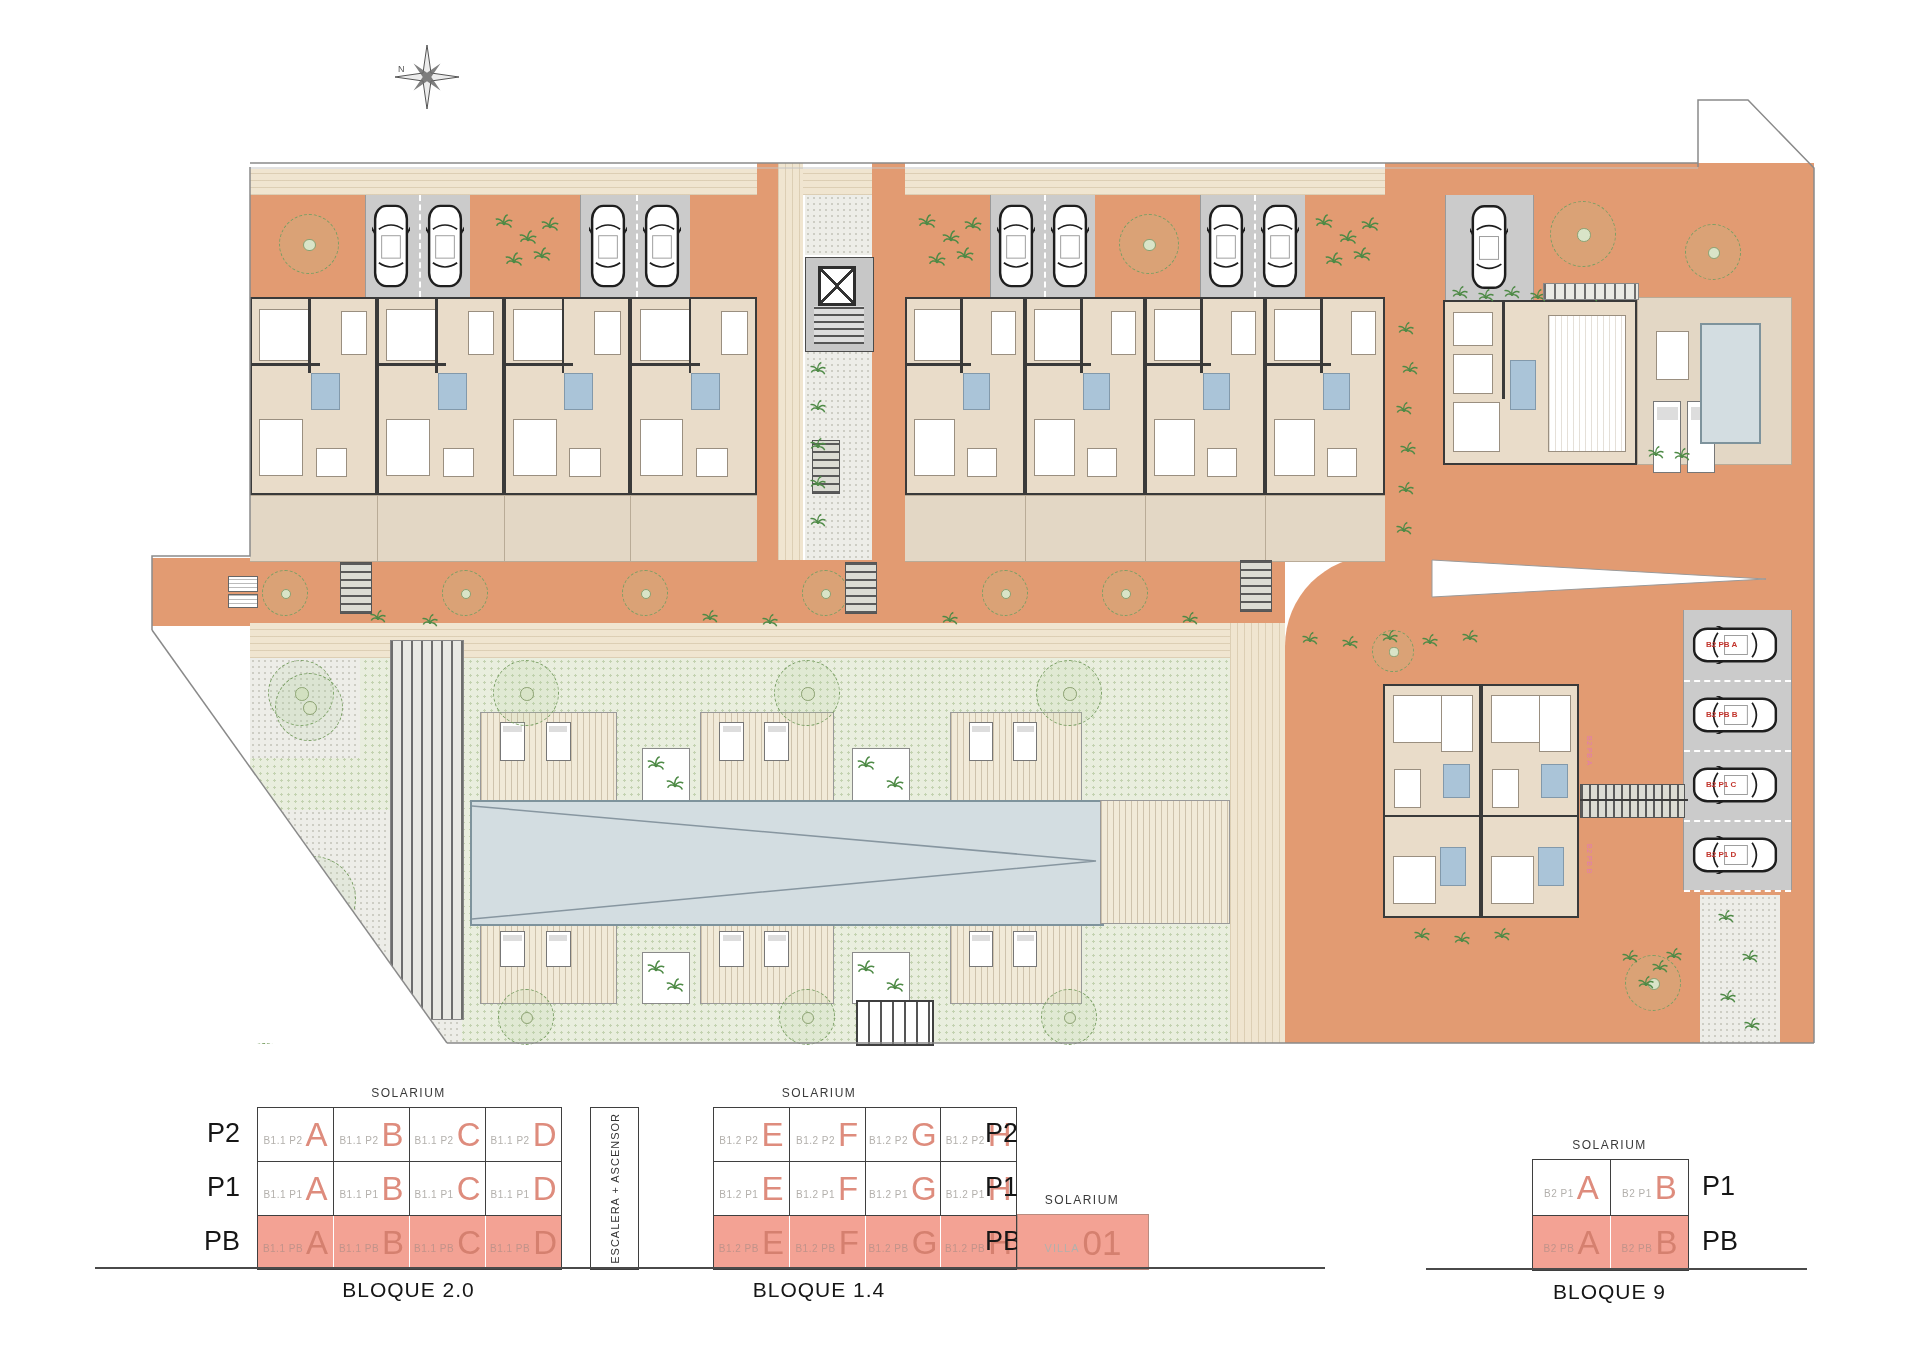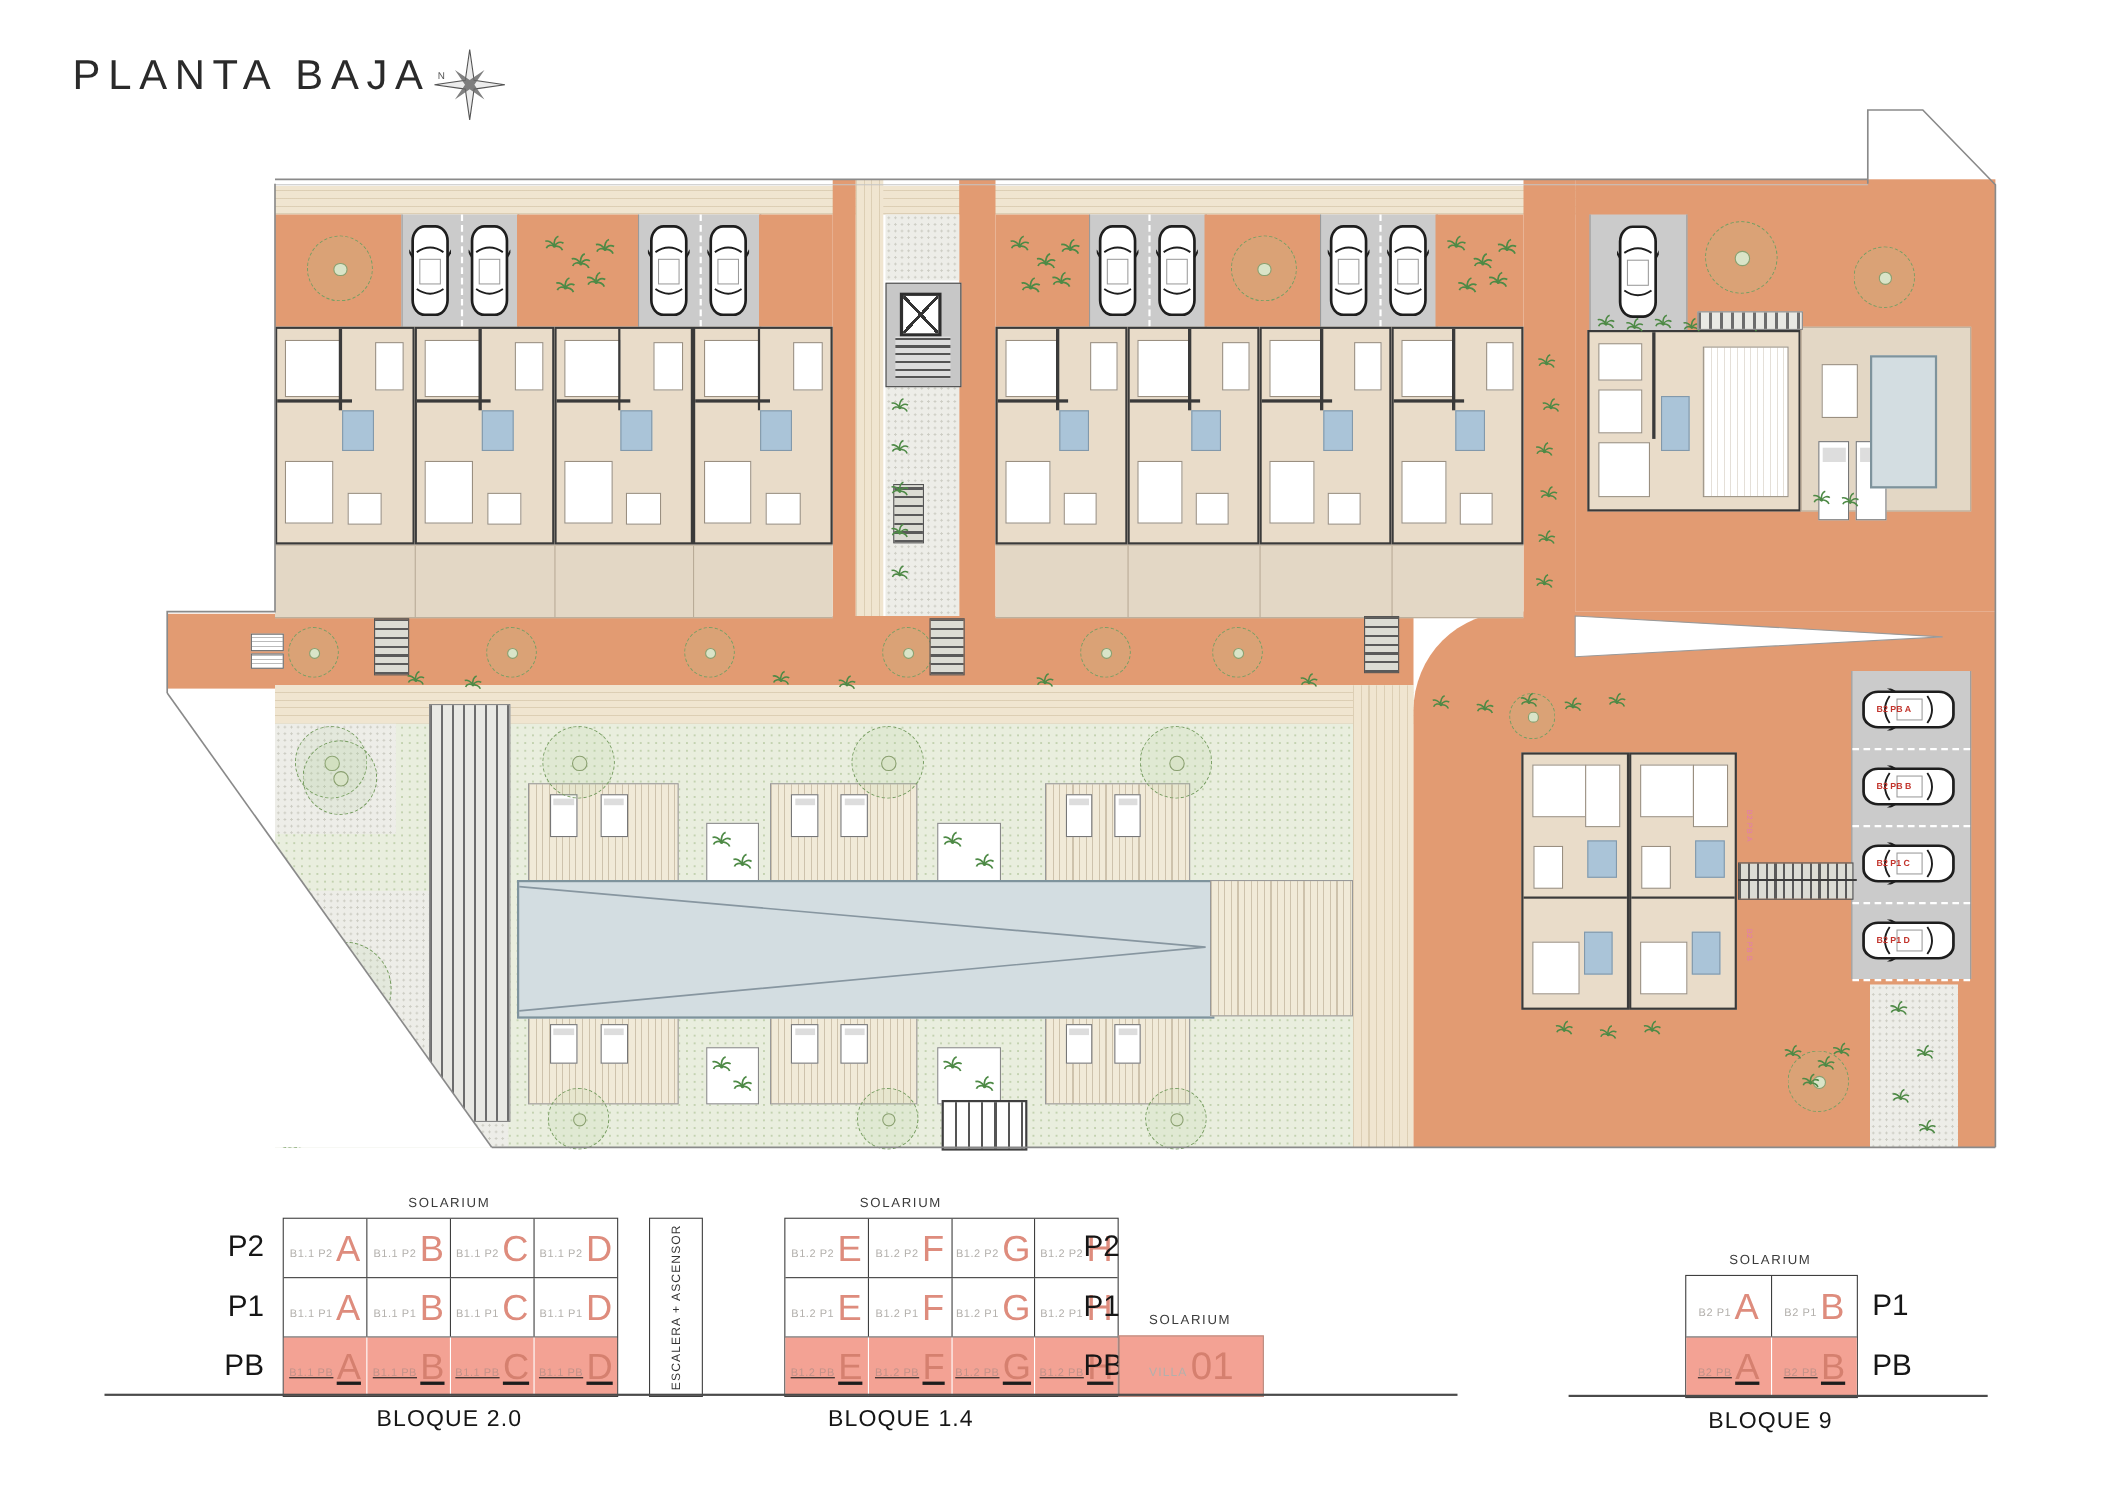--- a/index.html
+++ b/index.html
@@ -49,21 +49,21 @@
   .lines{position:absolute;left:0;top:0;pointer-events:none;z-index:40;}
   .deco{z-index:30;} .fill{z-index:1;} .bld{z-index:10;}
   
   .sol{position:absolute;text-align:center;font-size:12px;letter-spacing:1.5px;color:#3a3a3a;z-index:50;}
   .sgrid{position:absolute;display:flex;flex-direction:column;border:1px solid #3f3f3f;background:#fff;z-index:50;}
   .srow{flex:1;display:flex;border-bottom:1px solid #3f3f3f;}
   .srow:last-child{border-bottom:none;}
   .scell{flex:1;display:flex;align-items:center;justify-content:center;border-right:1px solid #3f3f3f;overflow:hidden;}
   .scell:last-child{border-right:none;}
   .srow.filled{background:var(--salmon);}
-  .srow.filled .scell{border-right:1px solid #fff;text-decoration:underline;}
+  .srow.filled .scell{border-right:1px solid #fff;}
   .srow.filled .scell:last-child{border-right:none;}
   .prefix{font-size:10px;color:var(--prefgray);margin-right:3px;transform:translateY(6px);letter-spacing:.5px;}
   .sletter{font-size:33px;color:var(--letter);line-height:1;}
   .srow.filled .prefix{color:#c2938a;}
   .srow.filled .sletter{color:#d5806f;}
   .rlabels{position:absolute;display:flex;flex-direction:column;z-index:50;}
   .rlabels div{flex:1;display:flex;align-items:center;font-size:27px;color:#161616;}
   .rlabels.right div{justify-content:flex-end;}
   .rlabels.left div{justify-content:flex-start;}
   .bname{position:absolute;text-align:center;font-size:21px;letter-spacing:1px;color:#161616;z-index:50;}
@@ -72,21 +72,20 @@
   .vbox{position:absolute;background:var(--salmon);border:1px solid #b98c80;display:flex;align-items:center;justify-content:center;z-index:50;}
   .vbox .prefix{font-size:11px;letter-spacing:1px;}
   .vbox .vnum{font-size:35px;color:#d5806f;line-height:1;}
   .baseline{position:absolute;height:1.5px;background:#4a4a4a;z-index:50;}
 </style>
 </head>
 <body>
 
 <div class="canvas" id="canvas">
 
-  <div class="title">PLANTA BAJA</div>
   <svg class="compass" width="70" height="70" viewBox="0 0 70 70">
     <g stroke="#555" stroke-width="1" fill="#ececec">
       <path d="M35 3 L39 31 L67 35 L39 39 L35 67 L31 39 L3 35 L31 31 Z"></path>
     </g>
     <path d="M35 16 L38 32 L54 35 L38 38 L35 54 L32 38 L16 35 L32 32 Z" transform="rotate(45 35 35)" fill="#6a6a6a" opacity="0.85"></path>
     <text id="compass-n" x="6" y="30" font-size="9" fill="#555">N</text>
   </svg>
 
   <div id="plan">
       <div class="pathtex fill" style="position: absolute; left: 250px; top: 169px; width: 1448px; height: 26px;"></div>

